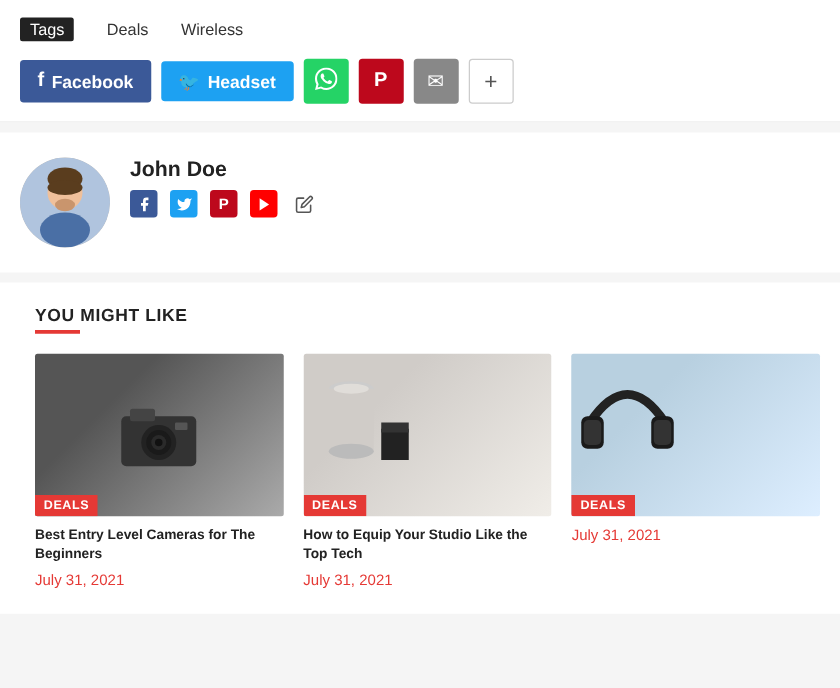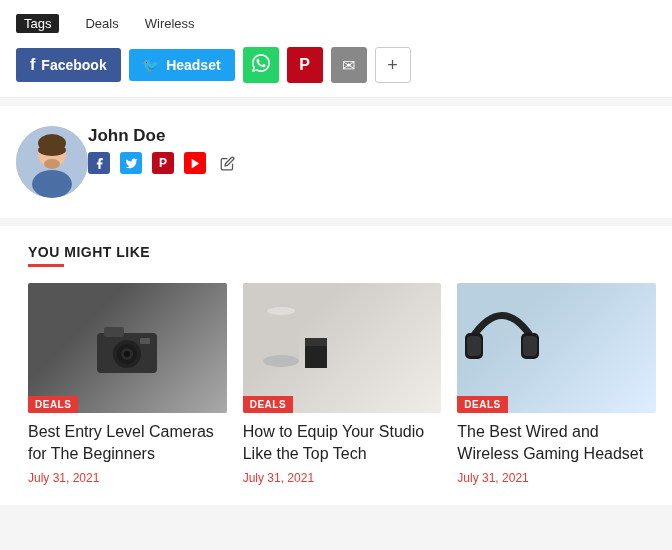--- a/index.html
+++ b/index.html
@@ -74,20 +74,21 @@
     .share-icon-btn.email { background: #888; }
     .share-icon-btn.more { background: #fff; color: #555; border: 1px solid #ccc; font-size: 18px; }
 
     
     .author-section {
       background: #fff;
       padding: 20px 16px;
       margin-top: 8px;
       display: flex;
       align-items: flex-start;
+      gap: 16px;
     }
     .author-avatar {
       width: 72px;
       height: 72px;
       border-radius: 50%;
       background: #bbb;
       overflow: hidden;
       flex-shrink: 0;
       display: flex;
       align-items: center;
@@ -173,22 +174,22 @@
       bottom: 0;
       left: 0;
       background: #e53935;
       color: #fff;
       font-size: 10px;
       font-weight: bold;
       padding: 3px 7px;
       letter-spacing: 0.5px;
     }
     .article-title {
-      font-size: 16px;
-      font-weight: normal;
+      font-size: 11px;
+      font-weight: bold;
       color: #222;
       line-height: 1.4;
       margin-bottom: 5px;
     }
     .article-date {
       font-size: 12px;
       color: #e53935;
     }
 
     
@@ -349,18 +350,17 @@
           <rect x="8" y="50" width="18" height="26" rx="5" fill="#1a1a1a"></rect>
 
           <rect x="64" y="50" width="18" height="26" rx="5" fill="#1a1a1a"></rect>
 
           <rect x="10" y="53" width="14" height="20" rx="4" fill="#333"></rect>
 
           <rect x="66" y="53" width="14" height="20" rx="4" fill="#333"></rect>
         </svg>
         <span class="deals-badge">DEALS</span>
       </div>
-      <div class="article-title">The Best Wired and Wireless Gaming Headset</div>
       <div class="article-date">July 31, 2021</div>
     </div>
 
   </div>
 </div>
 
 </body></html>

